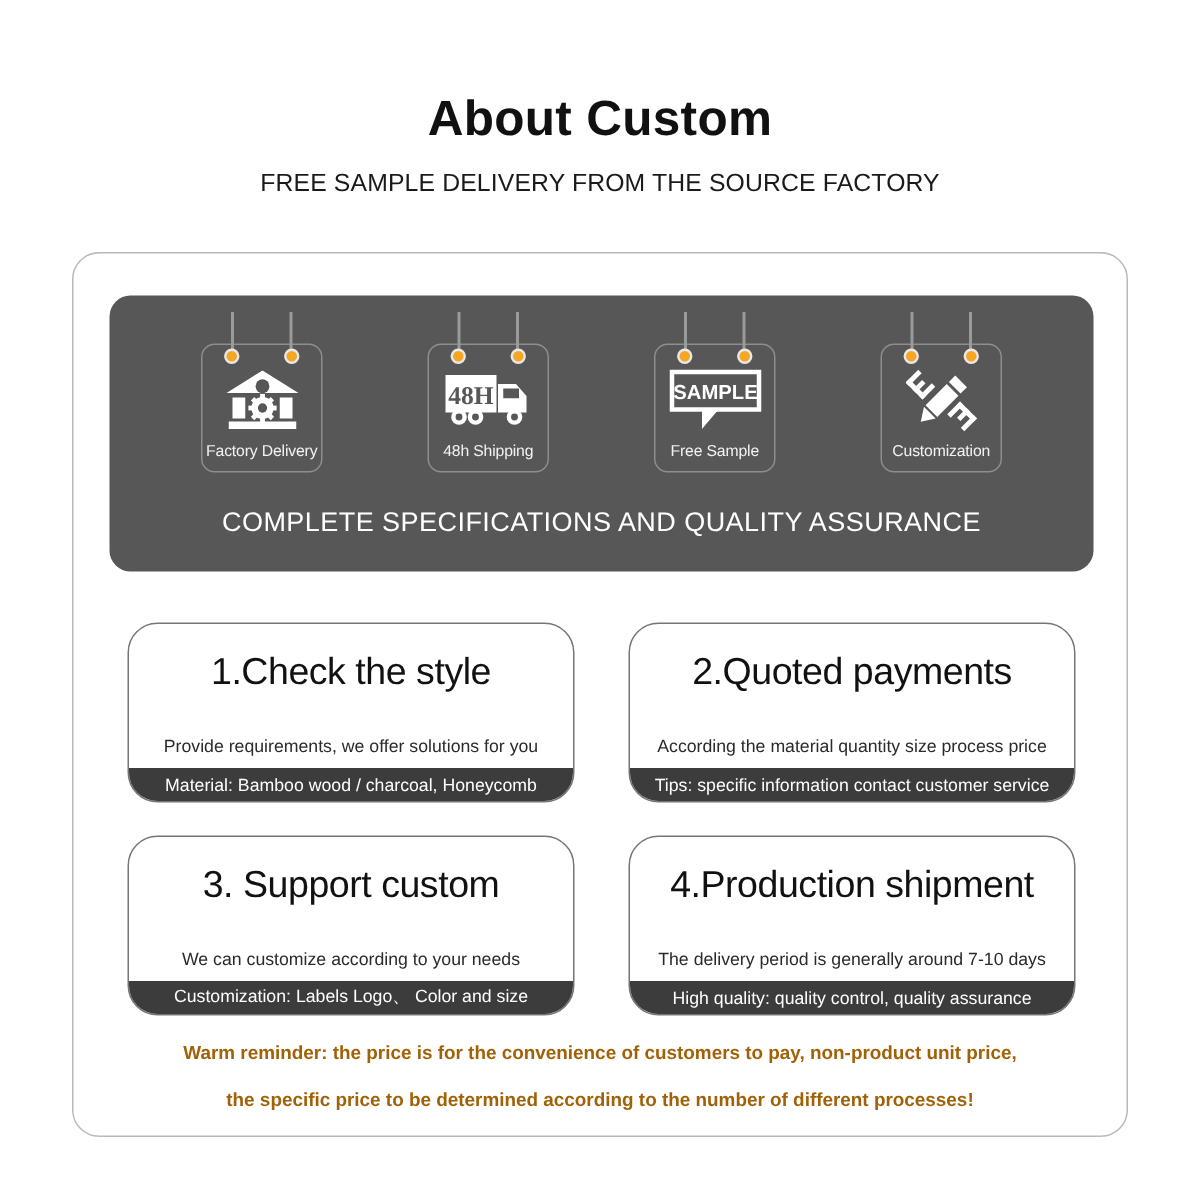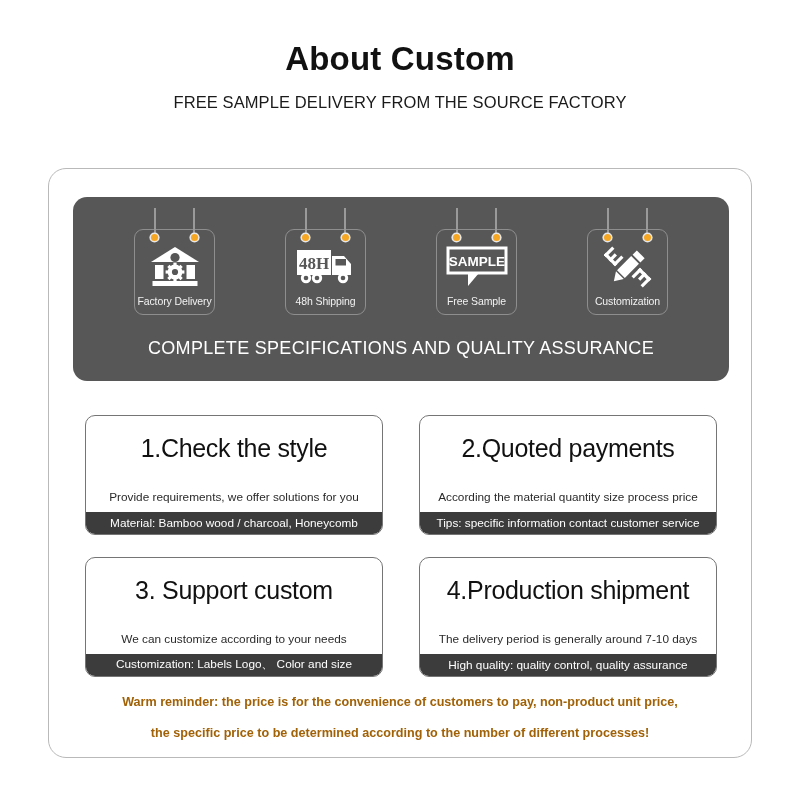--- a/index.html
+++ b/index.html
@@ -14,21 +14,21 @@
   body {
     font-family: "Liberation Sans", sans-serif;
     color: #1a1a1a;
     -webkit-font-smoothing: antialiased;
     position: relative;
     overflow: hidden;
   }
 
   
   .header {
-    padding-top: 41px;
+    padding-top: 61px;
     text-align: center;
   }
   .page-title {
     font-size: 33px;
     font-weight: bold;
     letter-spacing: 0.2px;
     color: #111;
     line-height: 1.1;
   }
   .page-subtitle {
@@ -151,21 +151,21 @@
     display: grid;
     grid-template-columns: 298px 298px;
     grid-template-rows: 120px 120px;
     column-gap: 36px;
     row-gap: 22px;
   }
 
   .step-card {
     position: relative;
     border: 1.4px solid #757575;
-    border-radius: 10px;
+    border-radius: 20px;
     background: #fff;
     overflow: hidden;
     display: flex;
     flex-direction: column;
   }
 
   .step-title {
     flex: 1;
     display: flex;
     align-items: center;

